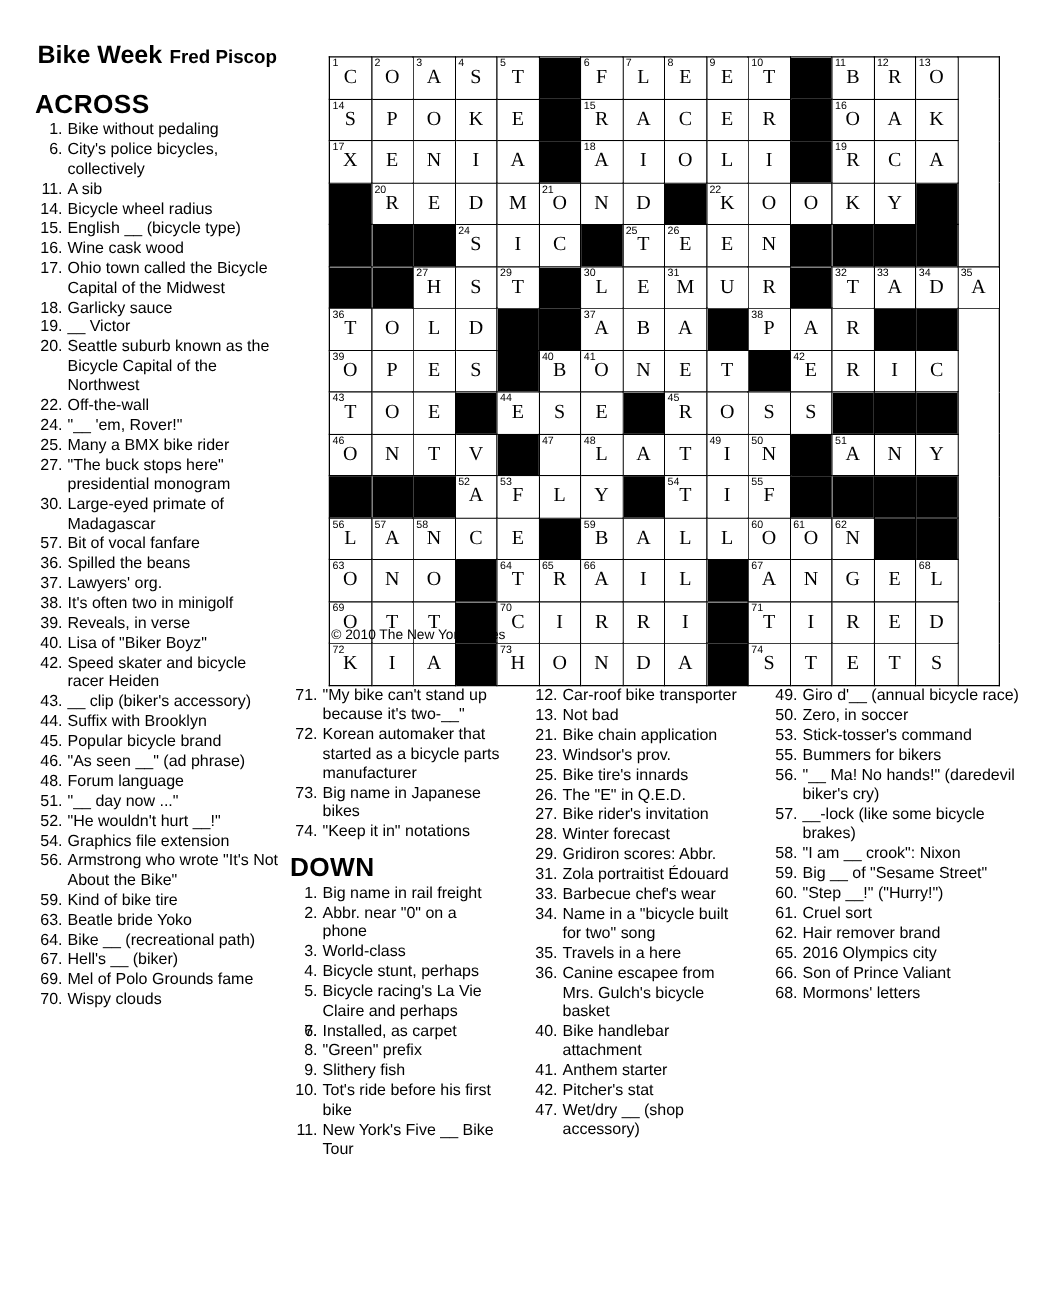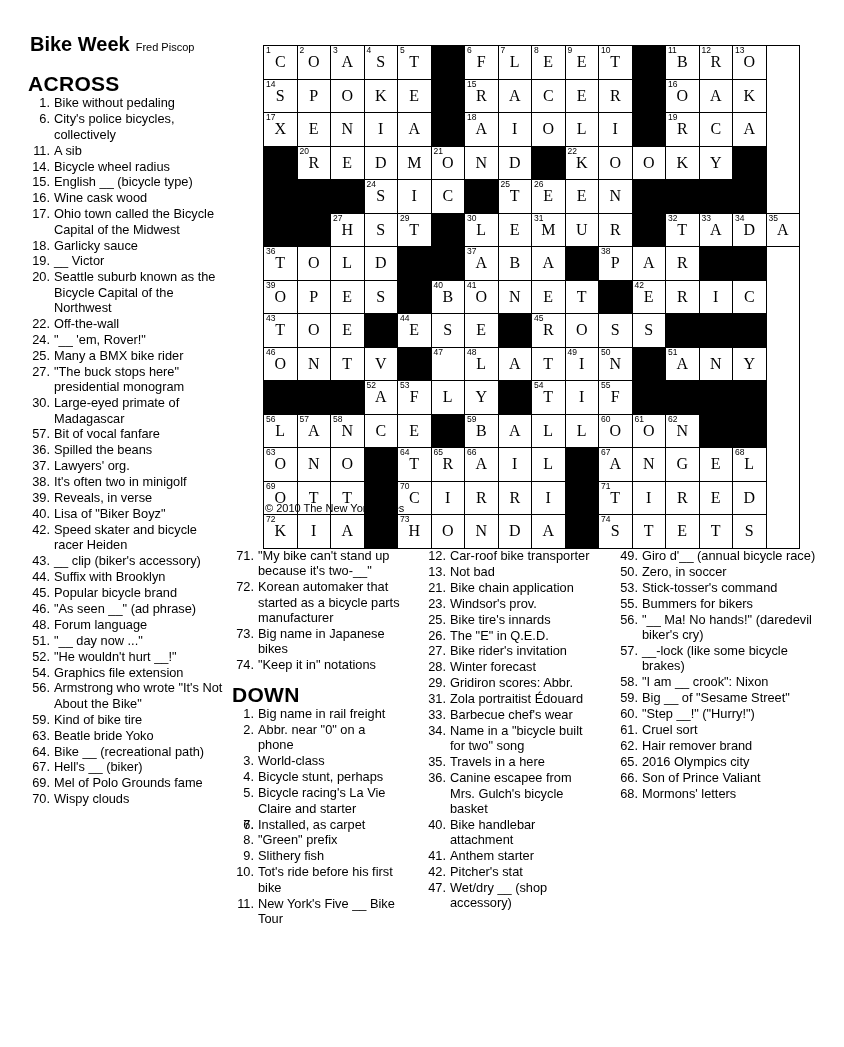--- a/index.html
+++ b/index.html
@@ -28,22 +28,22 @@
     left: 30px;
     top: 33px;
     font-size: 15px;
     white-space: nowrap;
   }
   .puz-title {
     font-weight: bold;
     font-size: 20px;
   }
   .puz-author {
-    font-weight: normal;
-    font-size: 11px;
+    font-weight: bold;
+    font-size: 15px;
     margin-left: 6px;
   }
 
   
   .grid-wrap {
     position: absolute;
     left: 263px;
     top: 45px;
   }
   table.grid {
@@ -1007,21 +1007,21 @@
         <li>
           <span class="num">3.</span>
           <span class="txt">World-class</span>
         </li>
         <li>
           <span class="num">4.</span>
           <span class="txt">Bicycle stunt, perhaps</span>
         </li>
         <li>
           <span class="num">5.</span>
-          <span class="txt">Bicycle racing's La Vie Claire and starter</span>
+          <span class="txt">Bicycle racing's La Vie Claire and perhaps</span>
         </li>
         <li>
           <span class="num">6.</span>
         </li>
         <li>
           <span class="num">7.</span>
           <span class="txt">Installed, as carpet</span>
         </li>
         <li>
           <span class="num">8.</span>

